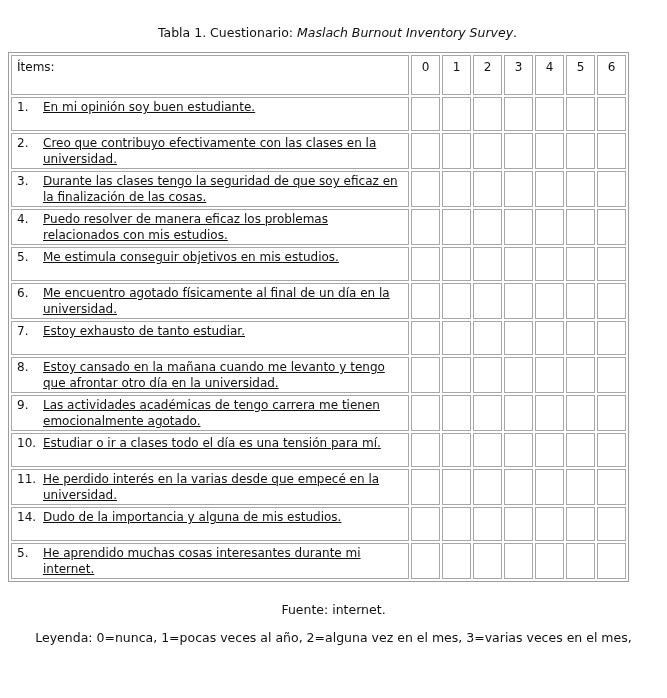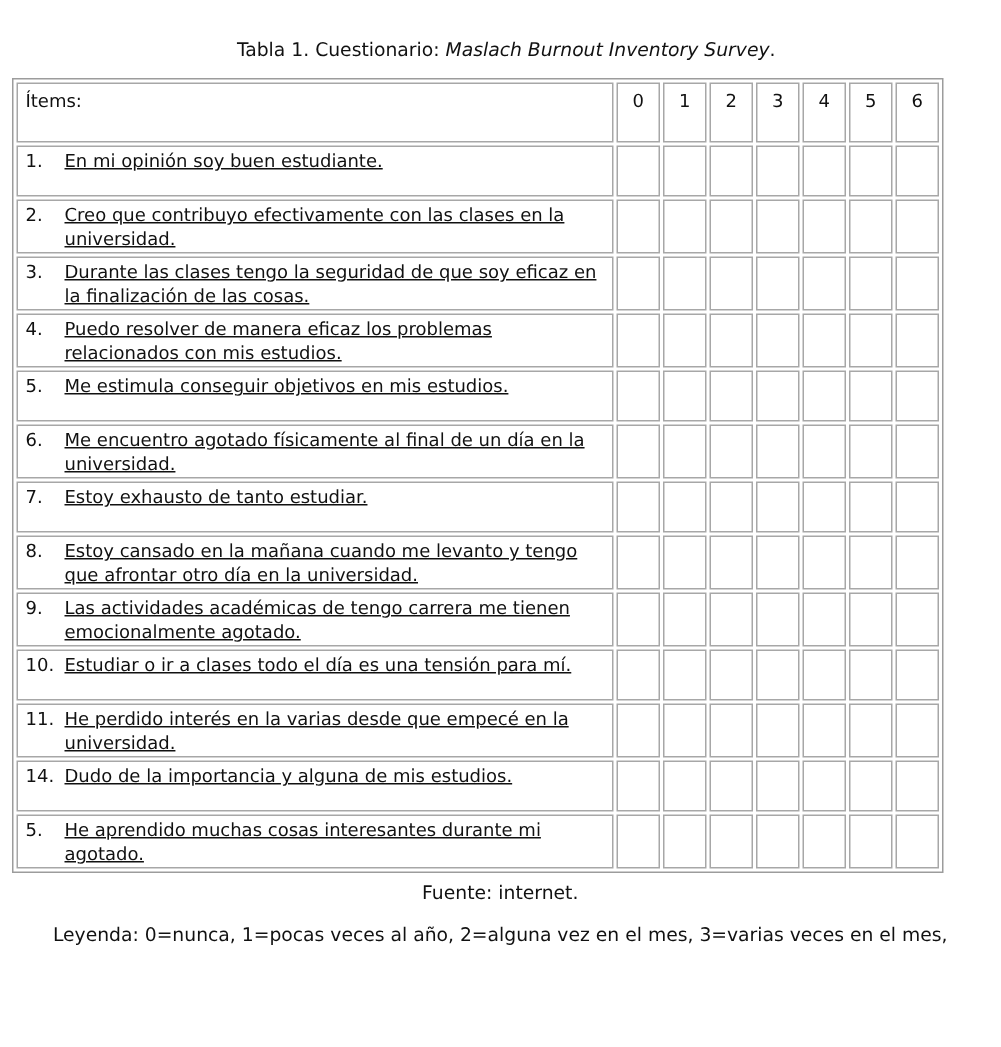--- a/index.html
+++ b/index.html
@@ -54,21 +54,21 @@
   }
   .item-line { display: flex; }
   .item-line .num {
     flex: 0 0 26px;
     width: 26px;
   }
   .item-line .txt { flex: 1 1 auto; text-decoration: underline; }
   td.answer-cell { height: 34px; }
 
   .source-line {
-    margin-top: 5px;
+    margin-top: 20px;
     text-align: center;
     font-size: 12.5px;
     line-height: 16px;
   }
   .legend {
     margin-top: 8px;
     text-align: center;
     font-size: 12.5px;
     line-height: 24px;
   }
@@ -295,21 +295,21 @@
     <td class="answer-cell"></td>
     <td class="answer-cell"></td>
     <td class="answer-cell"></td>
     <td class="answer-cell"></td>
   </tr>
 
   <tr>
     <td class="item-cell">
       <div class="item-line">
         <span class="num">5.</span>
-        <span class="txt">He aprendido muchas cosas interesantes durante mi agotado.</span>
+        <span class="txt">He aprendido muchas cosas interesantes durante mi internet.</span>
       </div>
     </td>
     <td class="answer-cell"></td>
     <td class="answer-cell"></td>
     <td class="answer-cell"></td>
     <td class="answer-cell"></td>
     <td class="answer-cell"></td>
     <td class="answer-cell"></td>
     <td class="answer-cell"></td>
   </tr>

